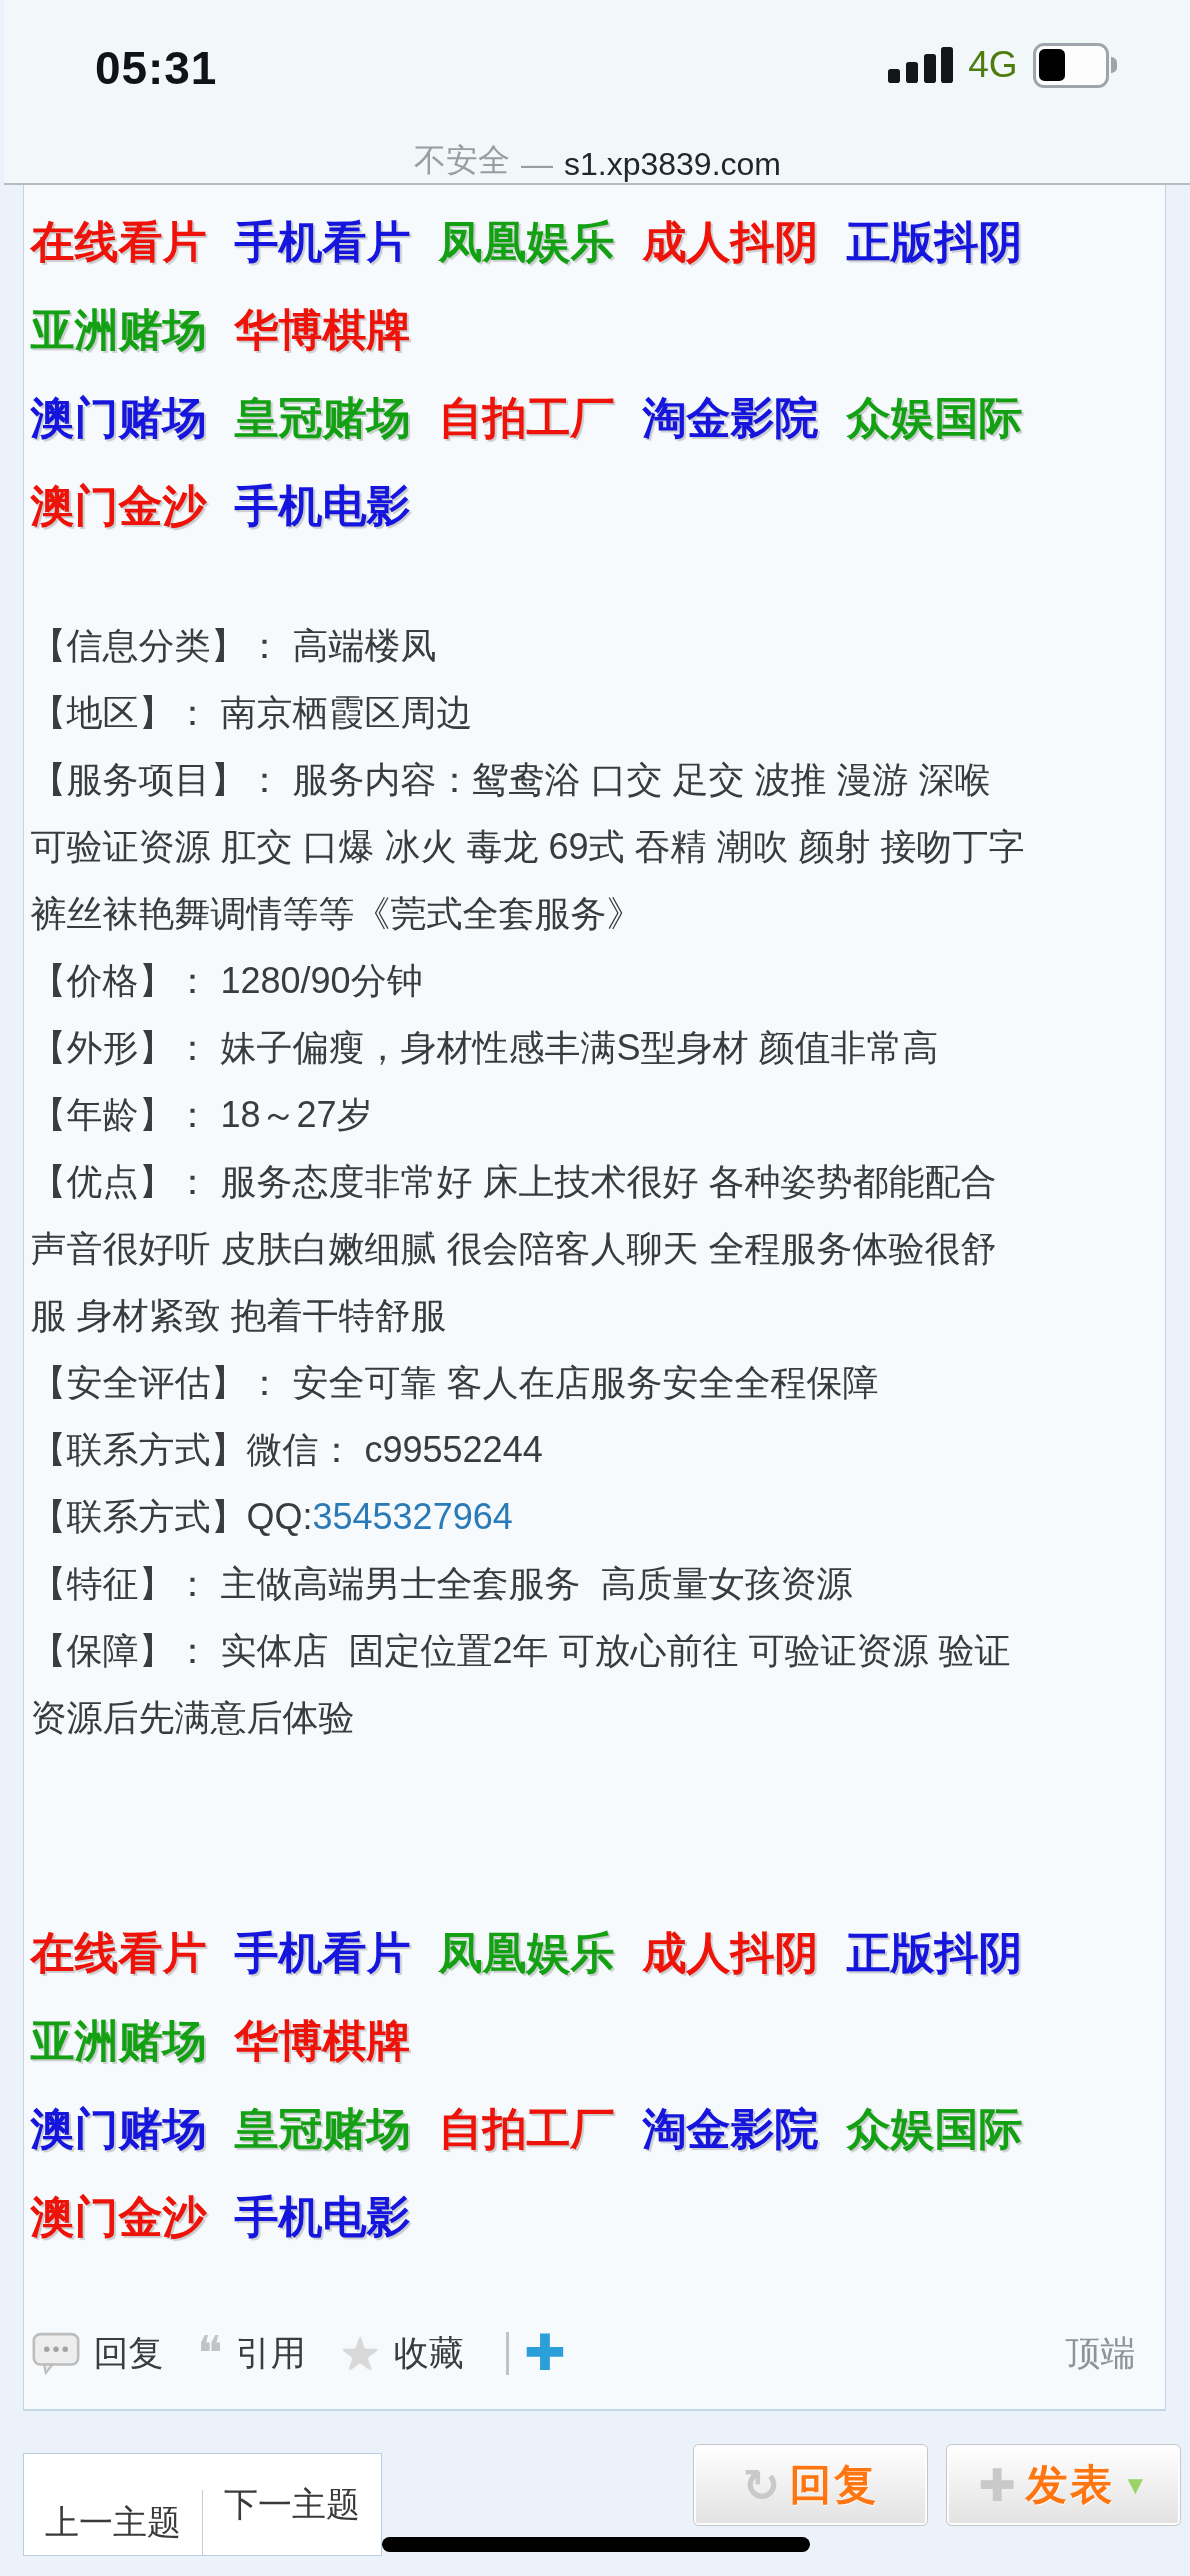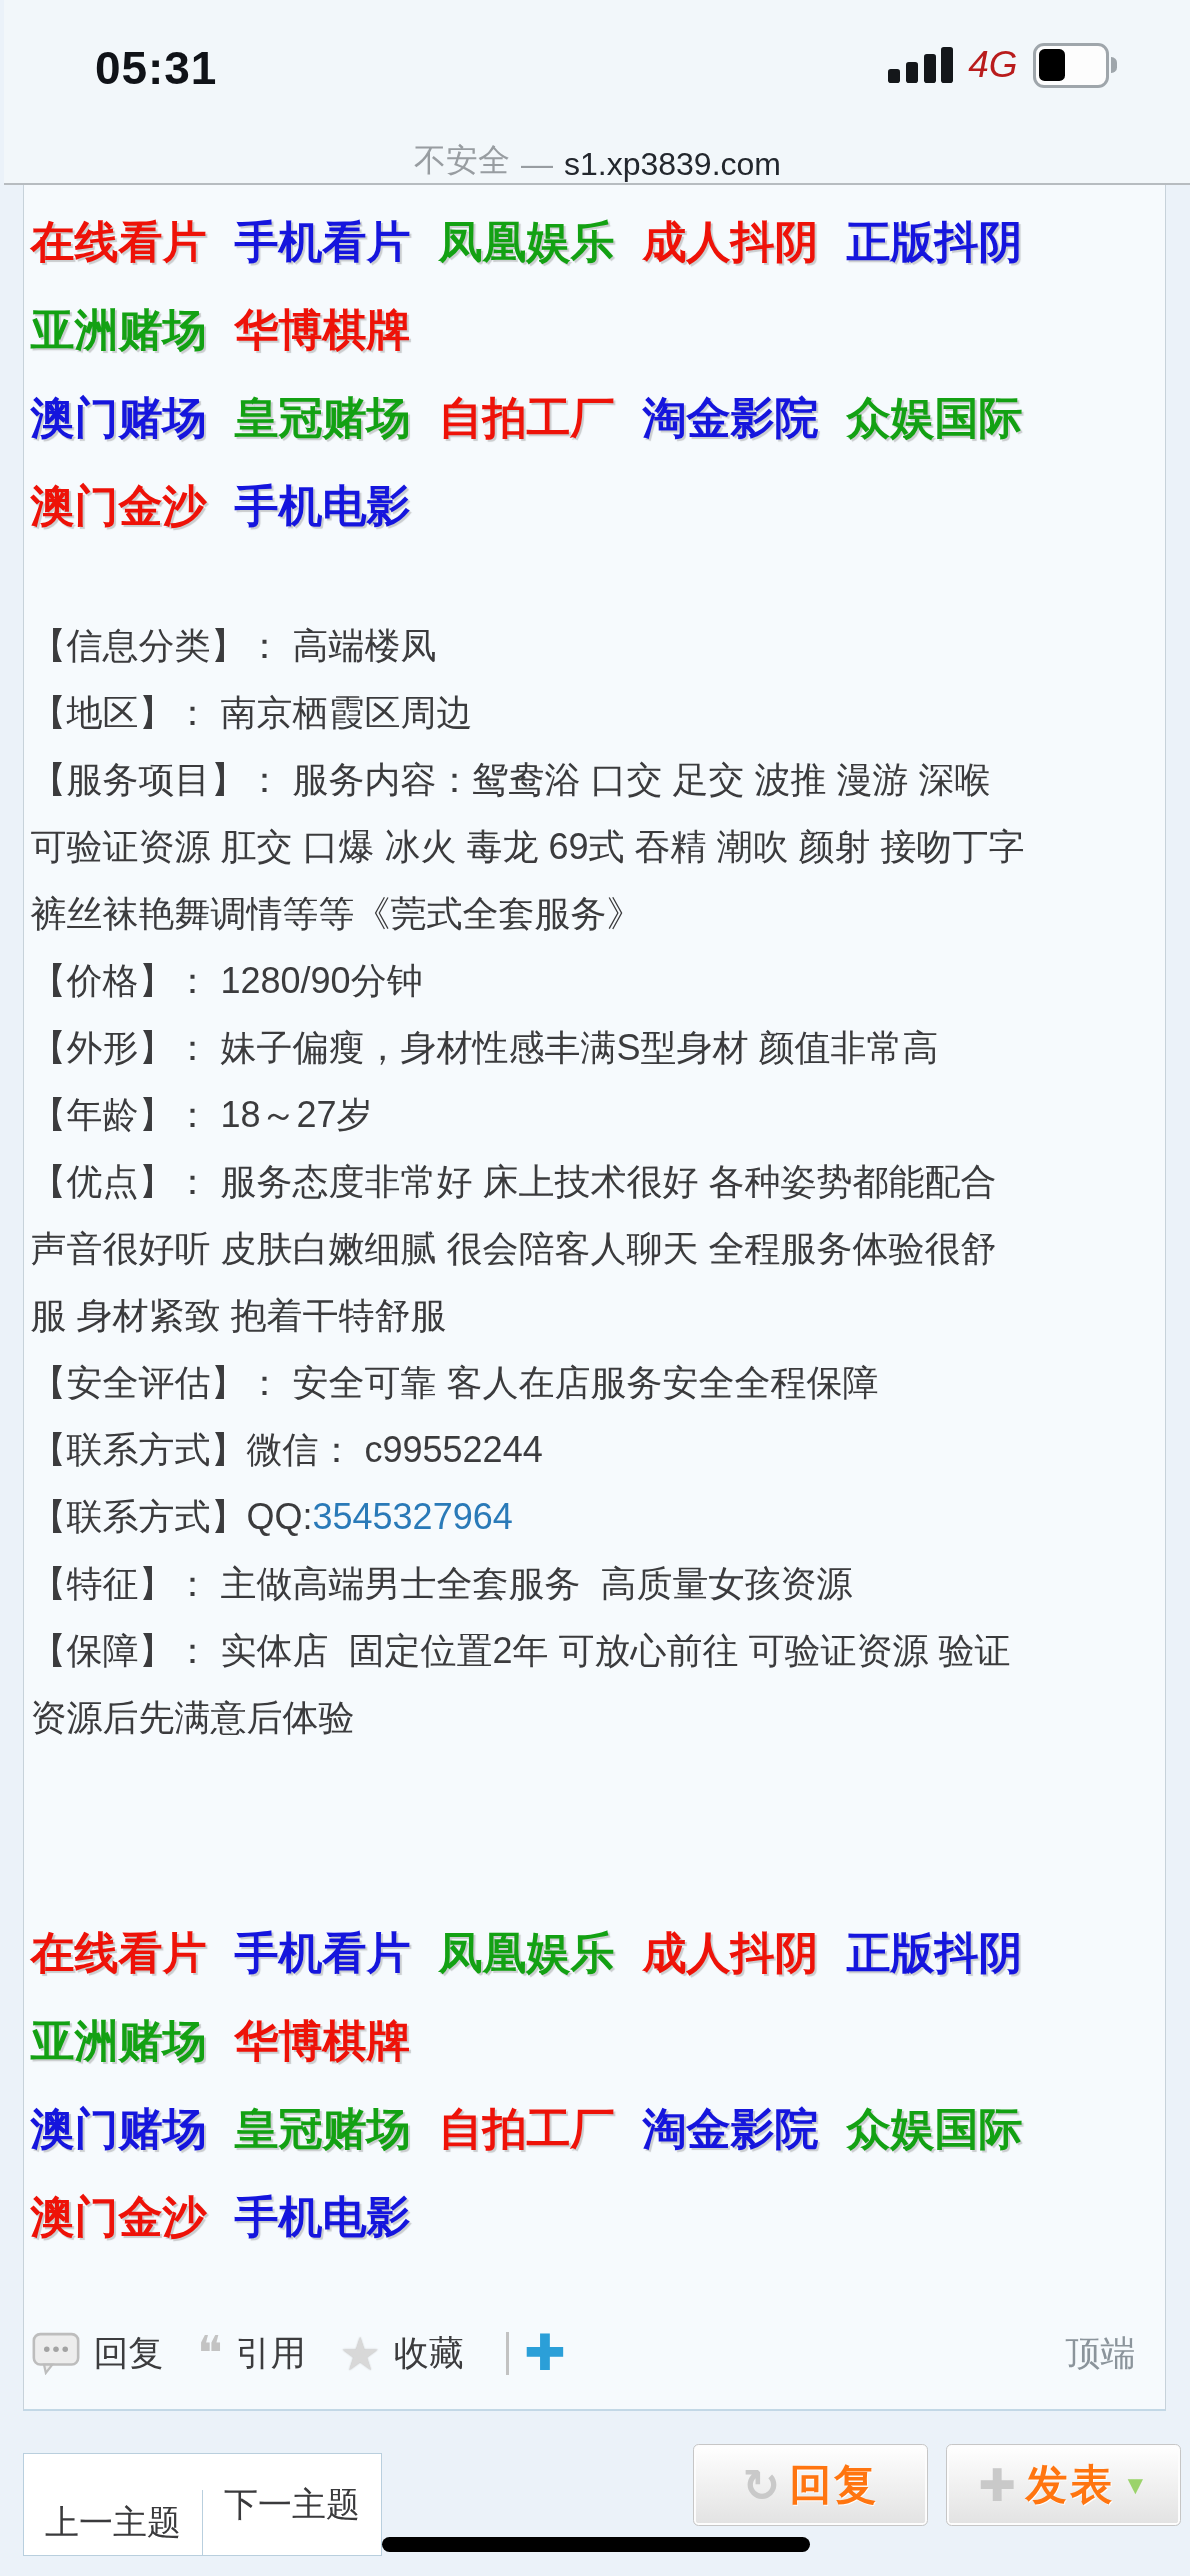--- a/index.html
+++ b/index.html
@@ -11,21 +11,21 @@
   }
   
   .chrome{position:absolute;top:0;left:4px;right:0;height:183px;background:#f2f7fa;border-bottom:2.8px solid #b7bcc0;}
   .statusbar{position:absolute;top:0;left:0;right:0;height:104px;}
   .time{position:absolute;left:91px;top:41px;font-size:46px;font-weight:600;color:#101318;letter-spacing:0.9px;}
   .status-right{position:absolute;right:74px;top:37px;display:flex;align-items:center;height:56px;}
   .signal{display:flex;align-items:flex-end;gap:5.6px;margin-right:15px;}
   .signal i{display:block;width:12px;background:#14171a;border-radius:2.8px;}
   .signal i:nth-child(1){height:14px}.signal i:nth-child(2){height:21.3px}
   .signal i:nth-child(3){height:29px}.signal i:nth-child(4){height:36px}
-  .net{font-size:37px;color:#b91c1c;margin-right:15px;font-style:italic;}
+  .net{font-size:37px;color:#4d7c0f;margin-right:15px;}
   .battery{position:relative;width:70px;height:39px;border:3.7px solid #9fa6ab;border-radius:11px;background:#fdfdfd;}
   .battery .fill{position:absolute;left:3.7px;top:3.7px;bottom:3.7px;width:26px;background:#000;border-radius:5.6px;}
   .battery-nub{width:5.6px;height:16.7px;background:#9fa6ab;border-radius:0 5.6px 5.6px 0;margin-left:2.8px;}
   .urlbar{position:absolute;top:104px;left:0;right:0;height:79px;display:flex;align-items:flex-end;justify-content:center;font-size:32px;}
   .urlbar .sec{color:#989da1;margin-right:11px;}
   .urlbar .dash{color:#989da1;margin-right:11px;}
   .urlbar .domain{color:#23272d;}
   
   .page{position:absolute;top:185px;left:0;right:0;bottom:0;background:var(--page-bg,#ebf2f9);}
   .content-box{

